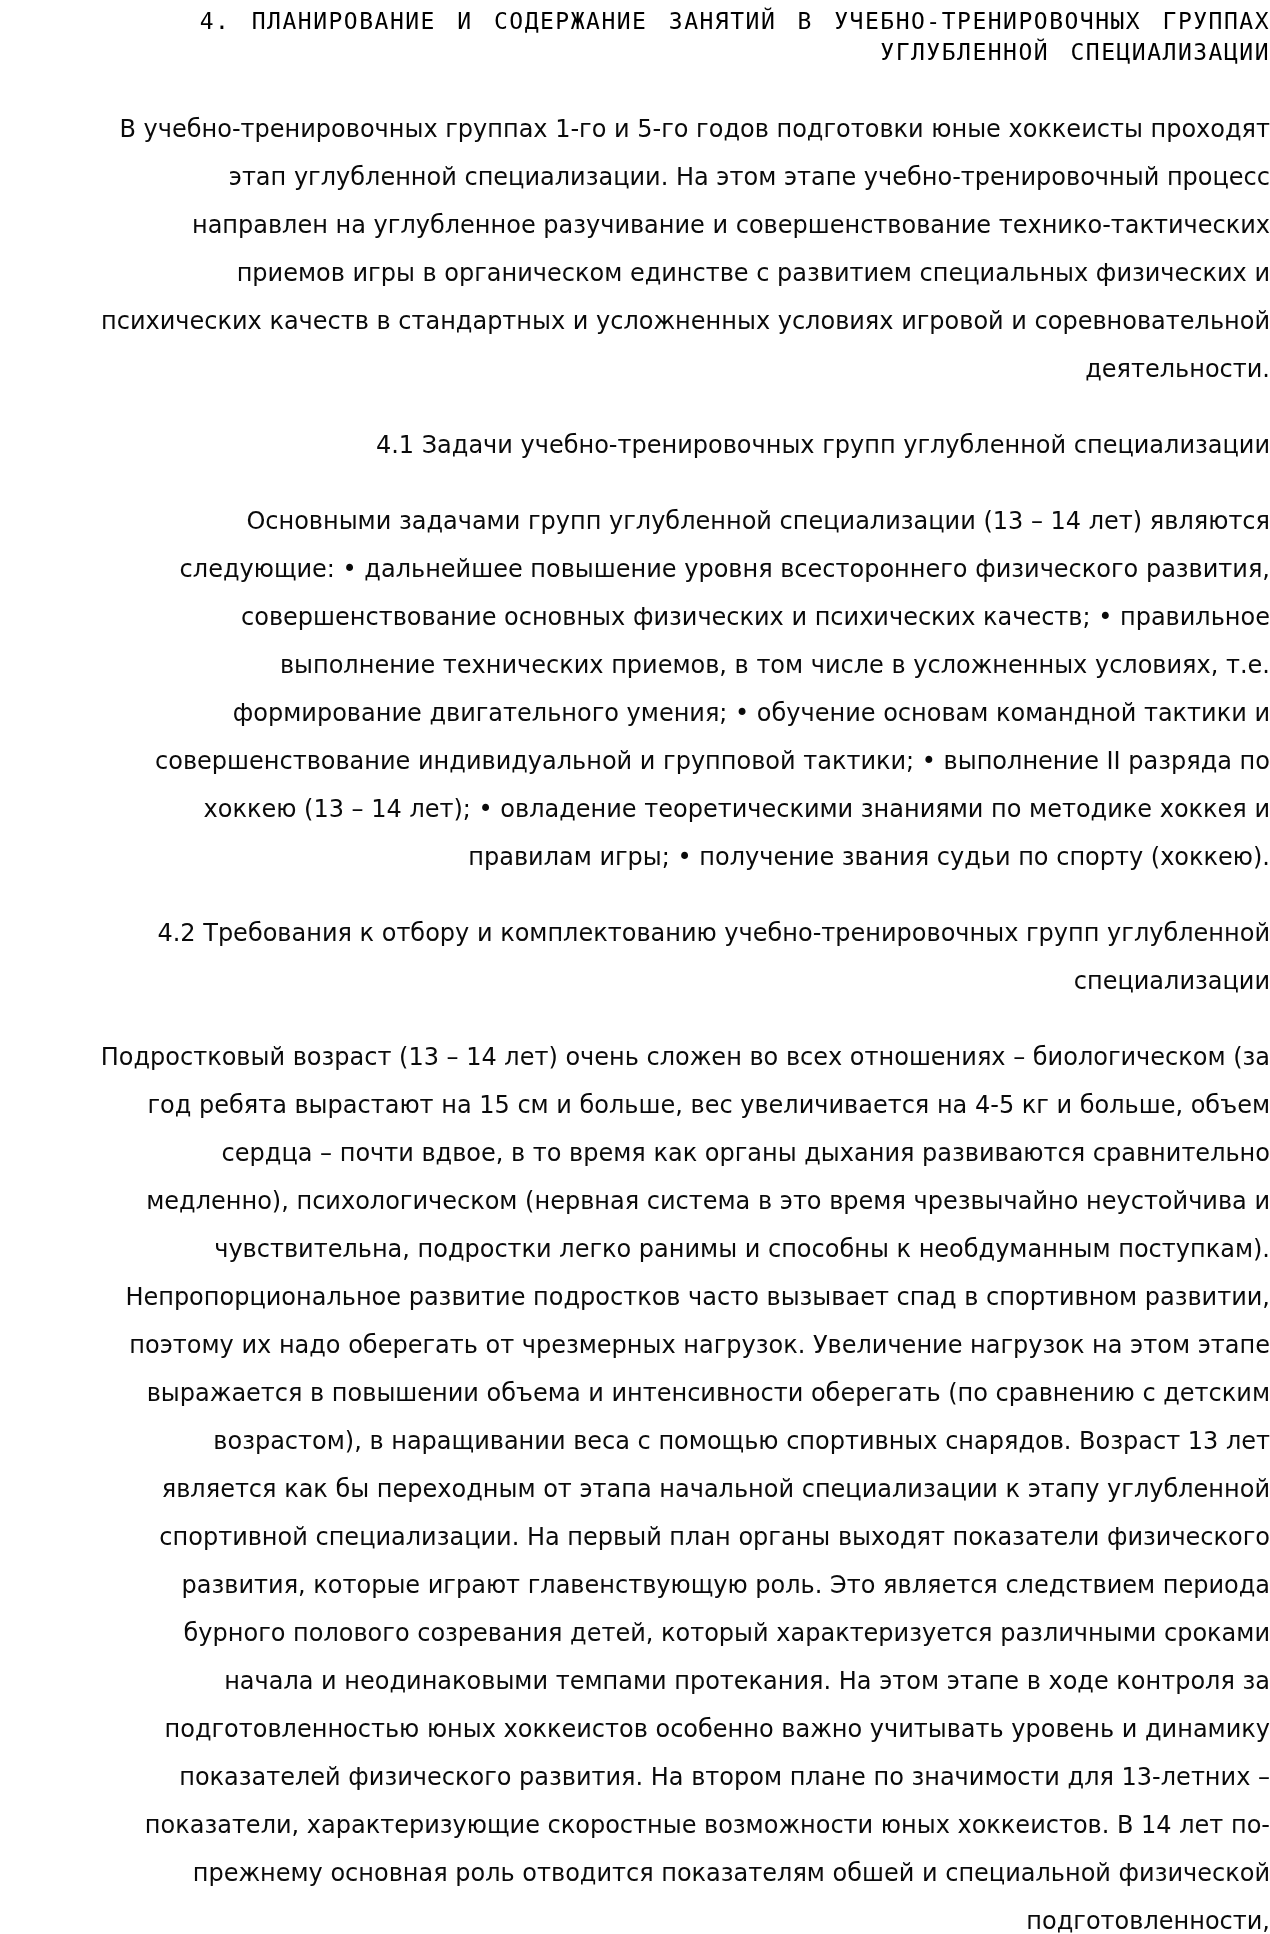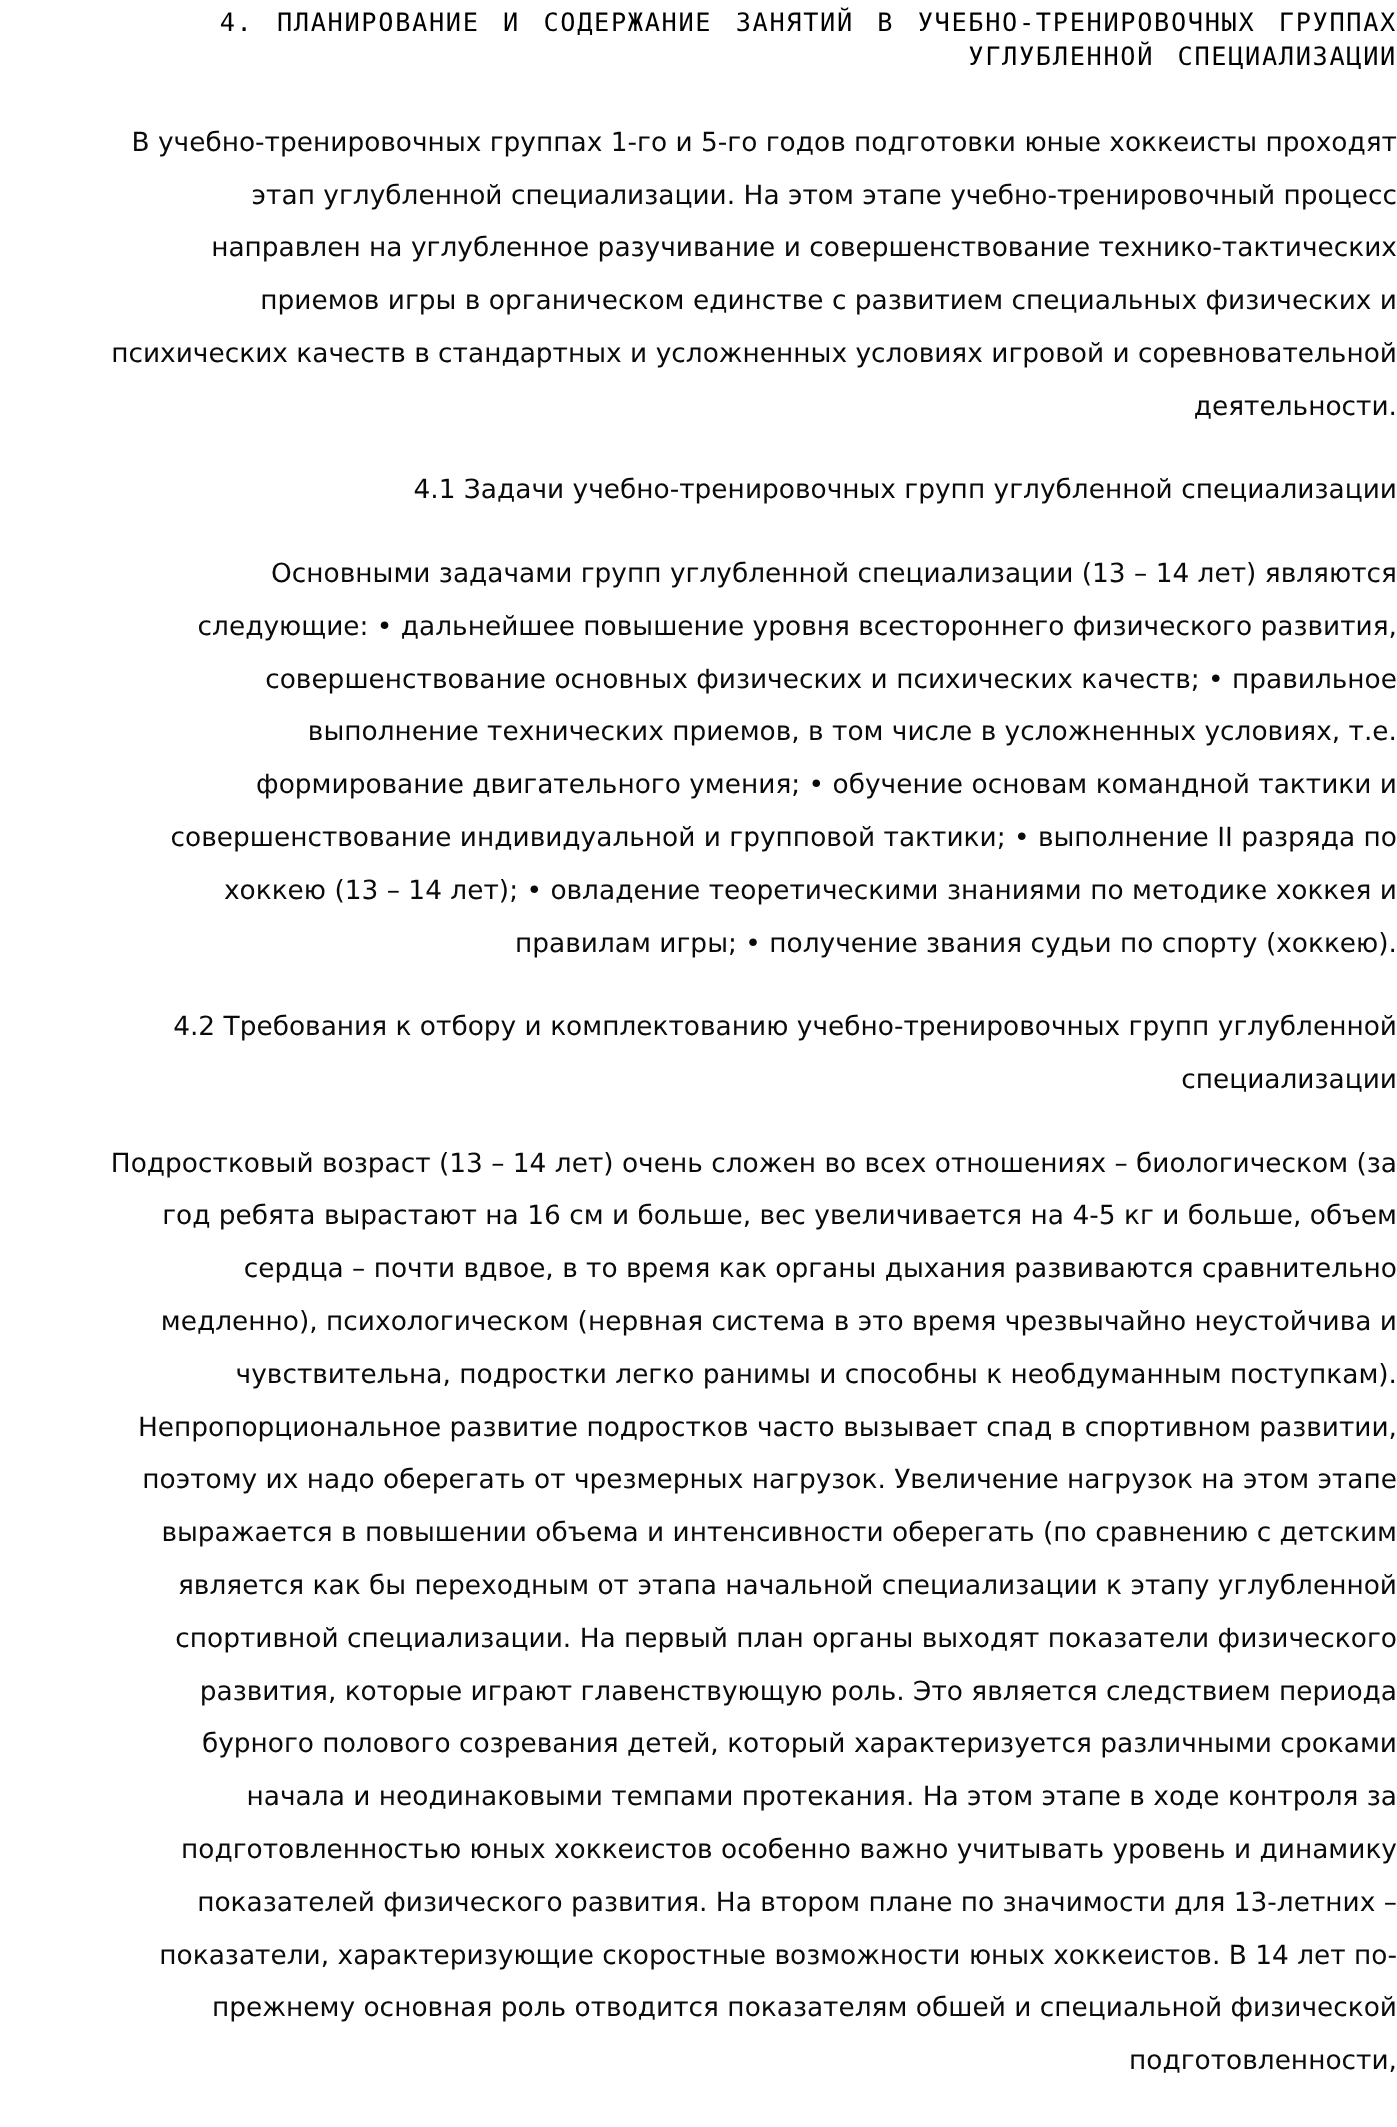--- a/index.html
+++ b/index.html
@@ -68,27 +68,28 @@
       <div class="line">совершенствование индивидуальной и групповой тактики; • выполнение II разряда по</div>
       <div class="line">хоккею (13 – 14 лет); • овладение теоретическими знаниями по методике хоккея и</div>
       <div class="line">правилам игры; • получение звания судьи по спорту (хоккею).</div>
     </div>
     <div class="block section-subheading">
       <div class="line">4.2 Требования к отбору и комплектованию учебно-тренировочных групп углубленной</div>
       <div class="line">специализации</div>
     </div>
     <div class="block paragraph">
       <div class="line">Подростковый возраст (13 – 14 лет) очень сложен во всех отношениях – биологическом (за</div>
-      <div class="line">год ребята вырастают на 16 см и больше, вес увеличивается на 4-5 кг и больше, объем</div>
+      <div class="line">год ребята вырастают на 15 см и больше, вес увеличивается на 4-5 кг и больше, объем</div>
       <div class="line">сердца – почти вдвое, в то время как органы дыхания развиваются сравнительно</div>
       <div class="line">медленно), психологическом (нервная система в это время чрезвычайно неустойчива и</div>
       <div class="line">чувствительна, подростки легко ранимы и способны к необдуманным поступкам).</div>
       <div class="line">Непропорциональное развитие подростков часто вызывает спад в спортивном развитии,</div>
       <div class="line">поэтому их надо оберегать от чрезмерных нагрузок. Увеличение нагрузок на этом этапе</div>
       <div class="line">выражается в повышении объема и интенсивности оберегать (по сравнению с детским</div>
+      <div class="line">возрастом), в наращивании веса с помощью спортивных снарядов. Возраст 13 лет</div>
       <div class="line">является как бы переходным от этапа начальной специализации к этапу углубленной</div>
       <div class="line">спортивной специализации. На первый план органы выходят показатели физического</div>
       <div class="line">развития, которые играют главенствующую роль. Это является следствием периода</div>
       <div class="line">бурного полового созревания детей, который характеризуется различными сроками</div>
       <div class="line">начала и неодинаковыми темпами протекания. На этом этапе в ходе контроля за</div>
       <div class="line">подготовленностью юных хоккеистов особенно важно учитывать уровень и динамику</div>
       <div class="line">показателей физического развития. На втором плане по значимости для 13-летних –</div>
       <div class="line">показатели, характеризующие скоростные возможности юных хоккеистов. В 14 лет по-</div>
       <div class="line">прежнему основная роль отводится показателям обшей и специальной физической</div>
       <div class="line">подготовленности,</div>

